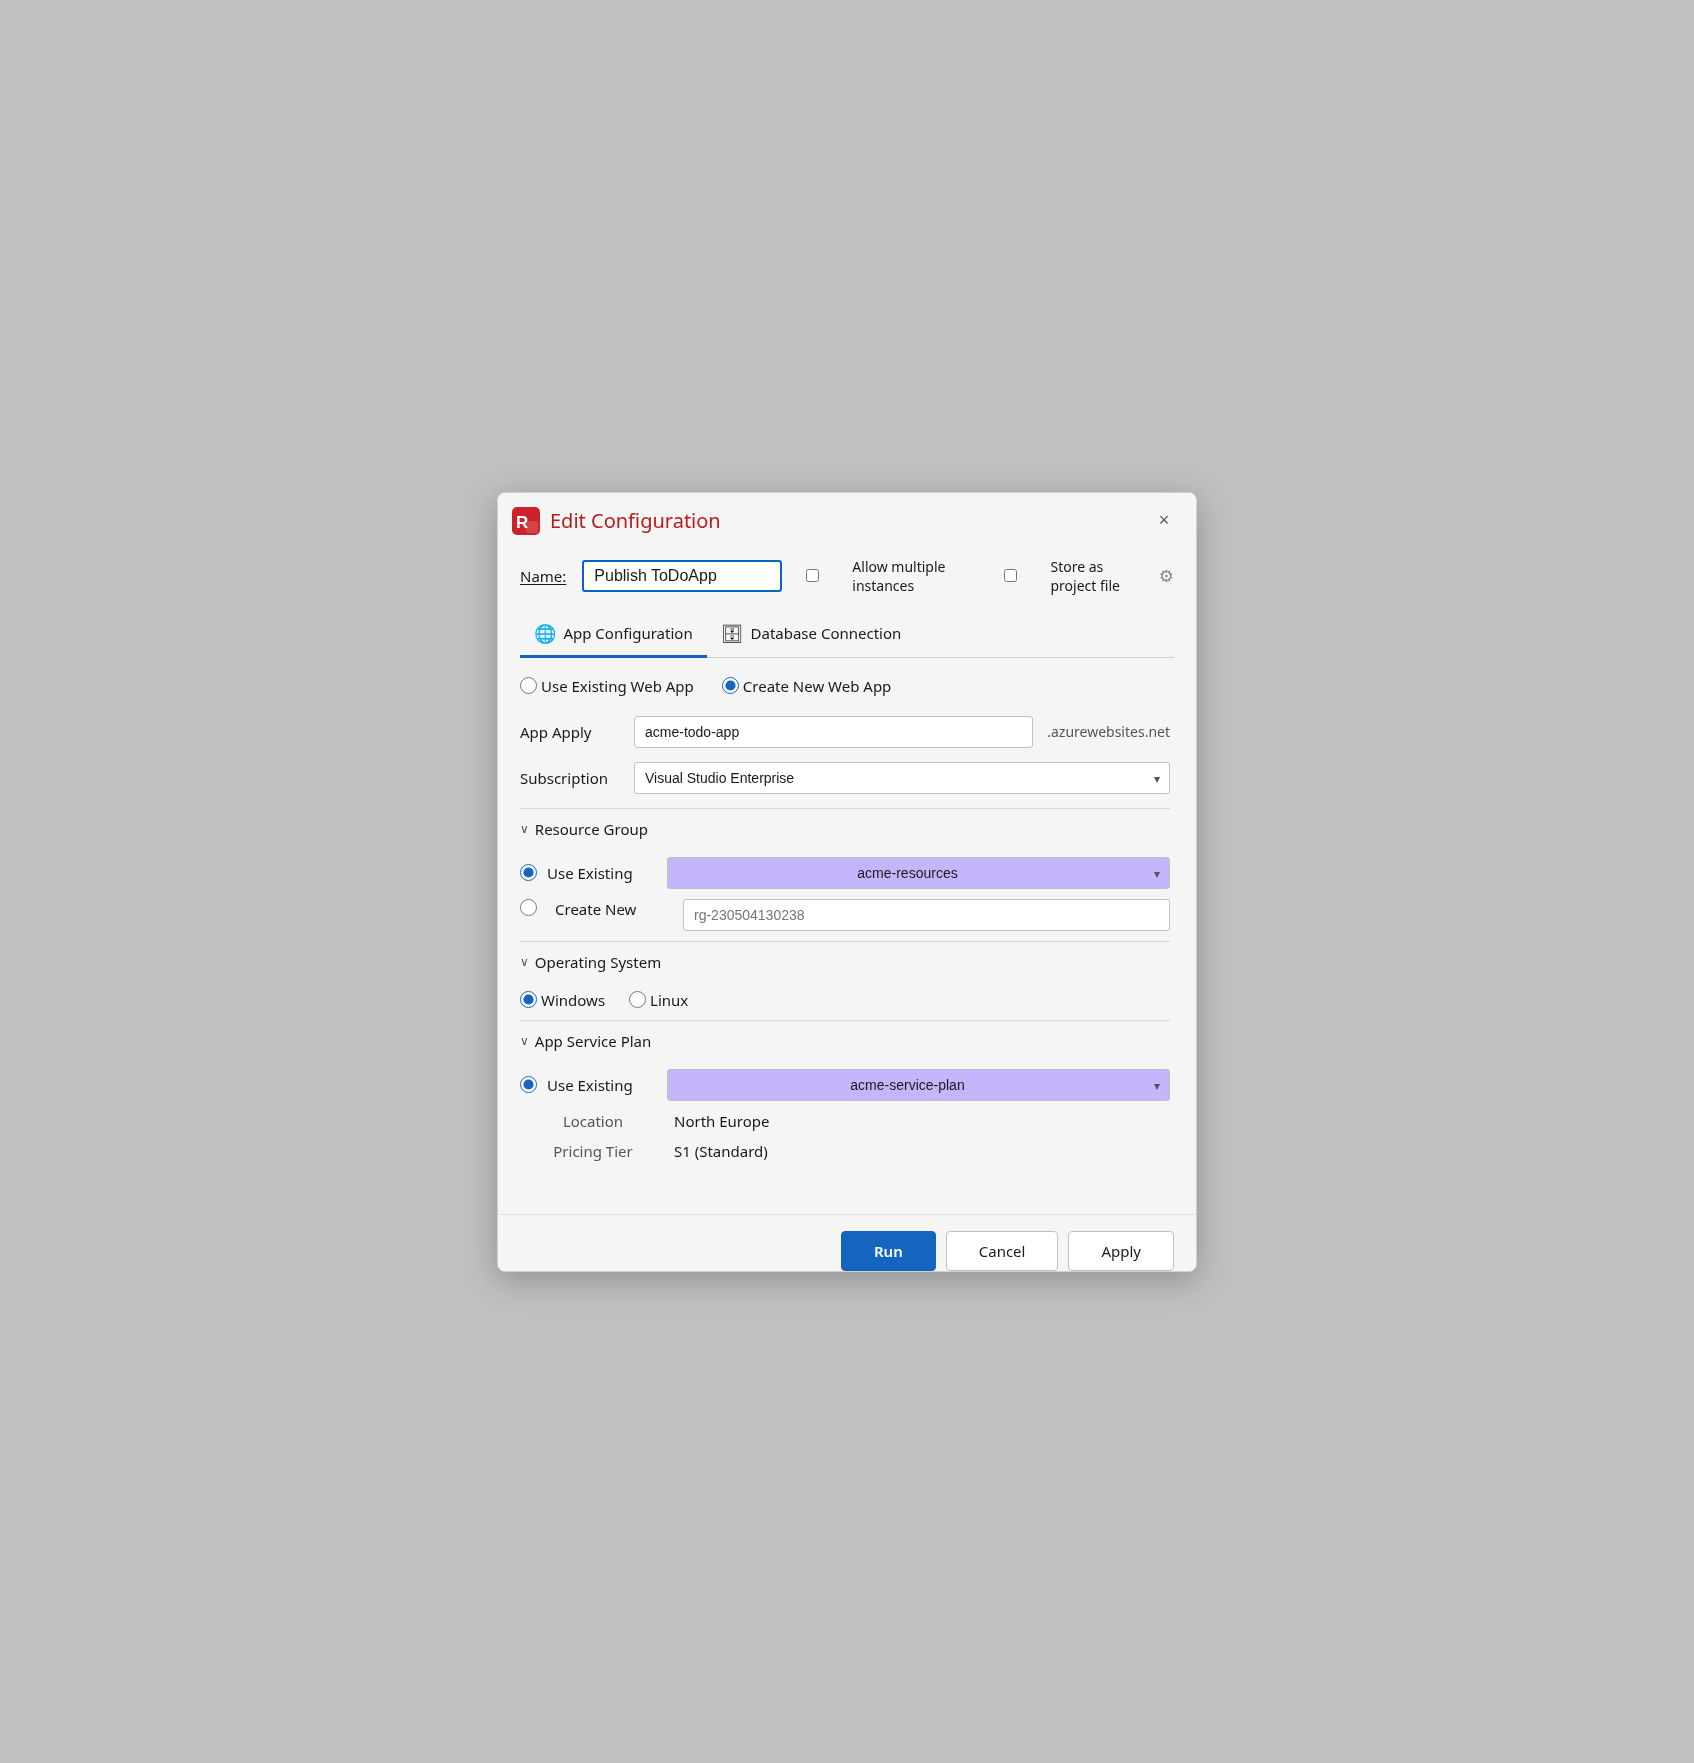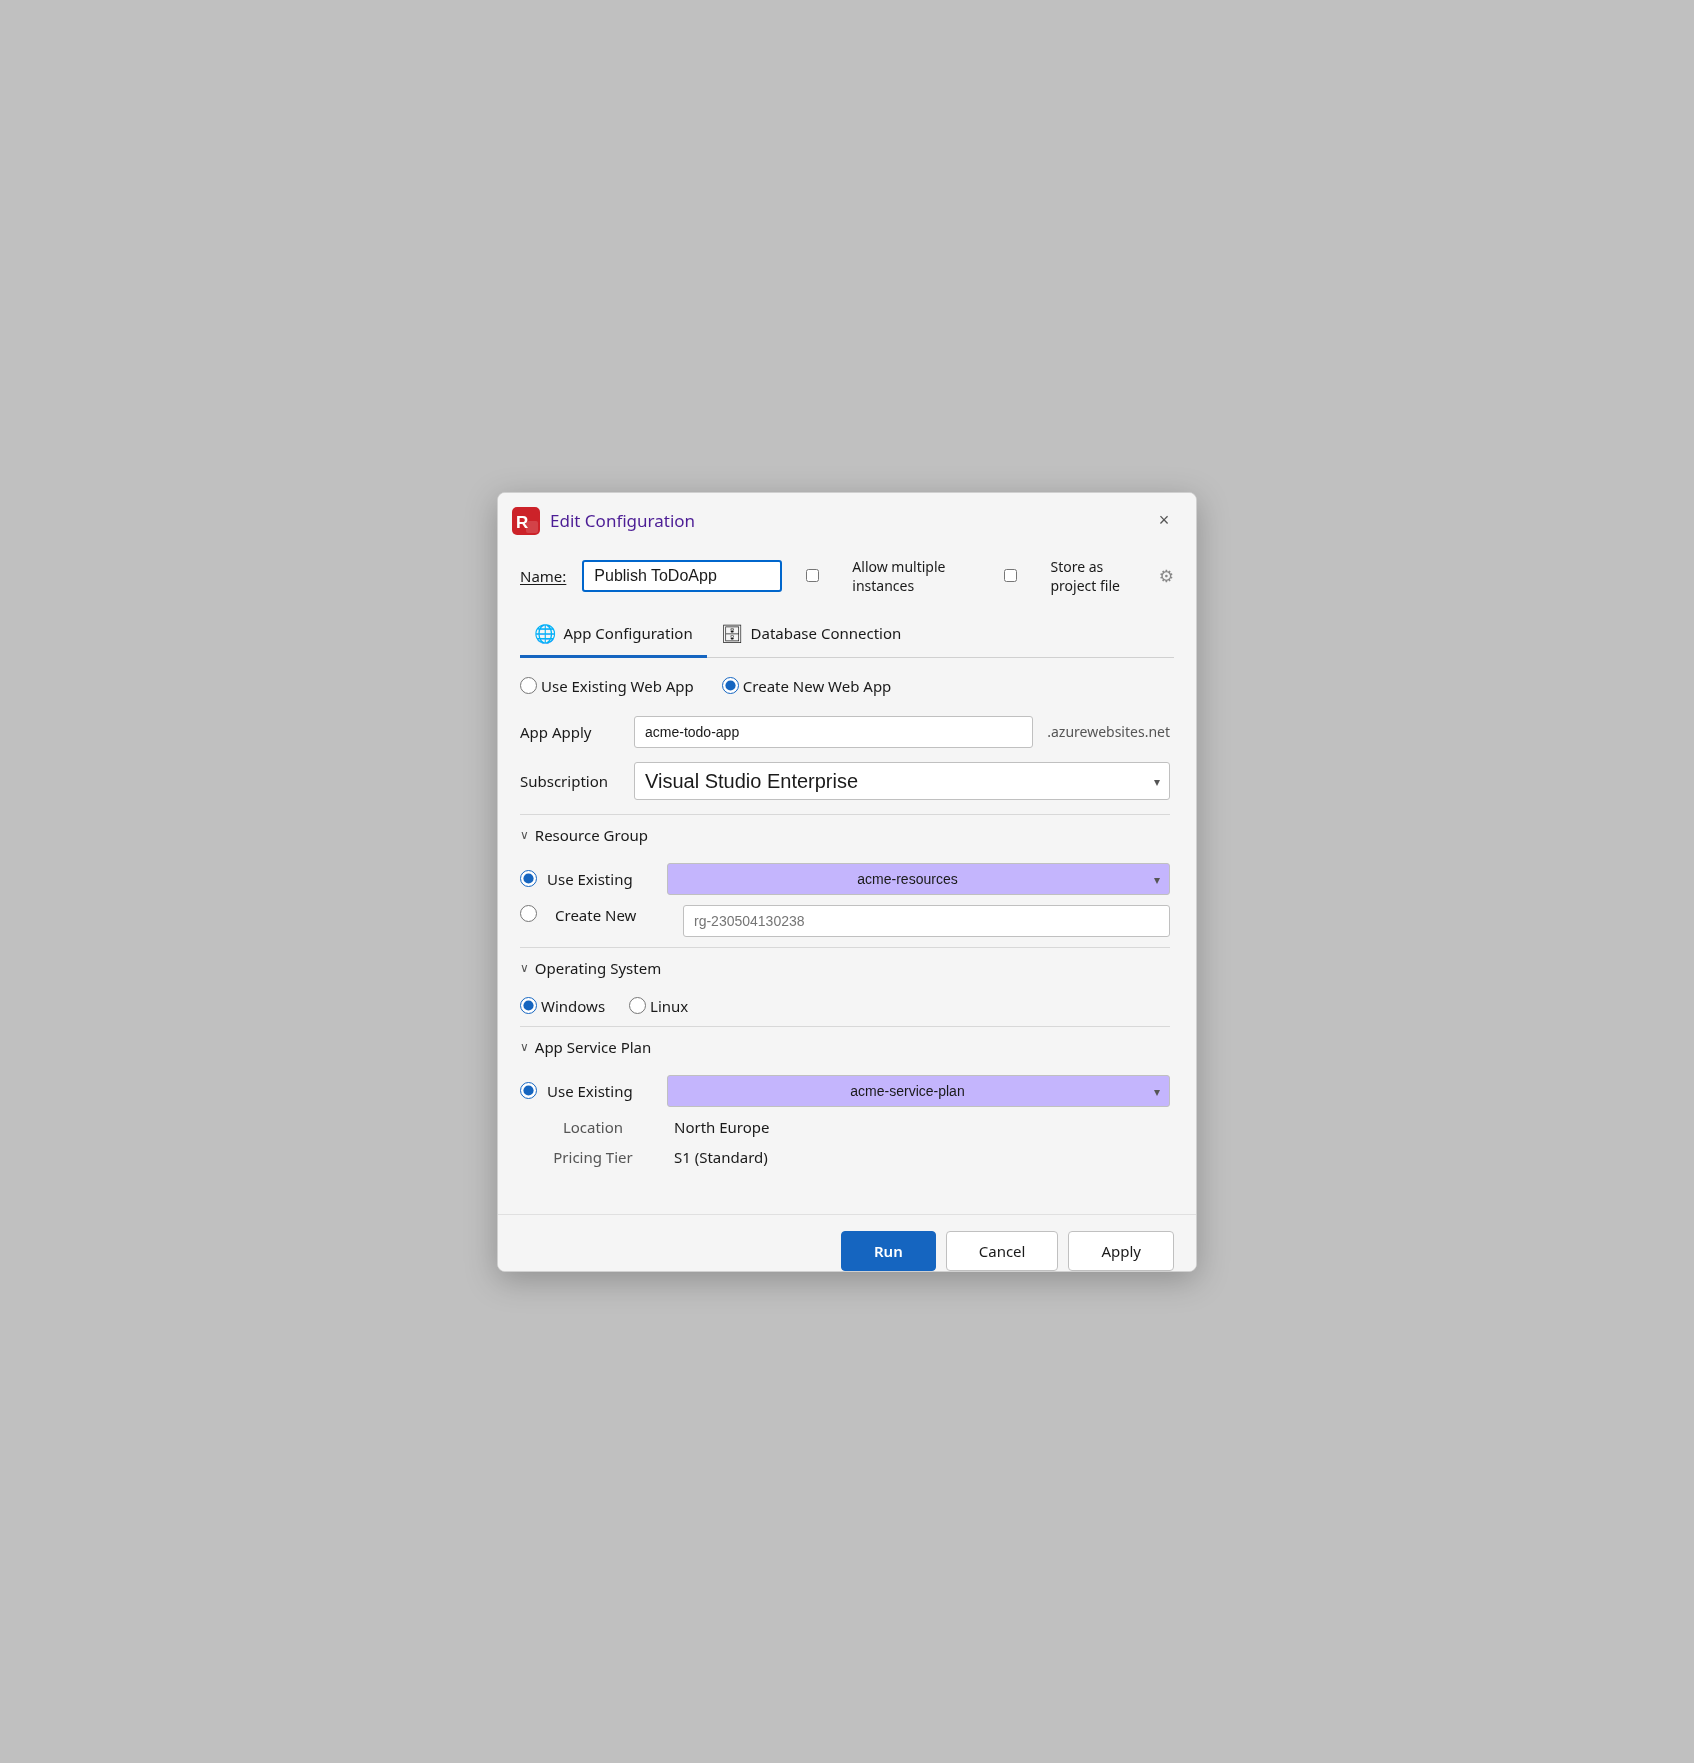--- a/index.html
+++ b/index.html
@@ -30,23 +30,23 @@
       background: #f5f5f5;
       border-bottom: none;
       gap: 10px;
     }
     .app-icon {
       width: 28px;
       height: 28px;
       flex-shrink: 0;
     }
     .title-text {
-      font-size: 17px;
+      font-size: 20px;
       font-weight: 400;
-      color: #4c1d95;
+      color: #b91c1c;
       flex: 1;
     }
     .close-btn {
       width: 28px;
       height: 28px;
       border: none;
       background: transparent;
       cursor: pointer;
       display: flex;
       align-items: center;
@@ -194,21 +194,21 @@
 
     .select-wrap {
       flex: 1;
       position: relative;
     }
     .form-select {
       width: 100%;
       border: 1px solid #c0c0c0;
       border-radius: 3px;
       padding: 7px 32px 7px 10px;
-      font-size: 20px;
+      font-size: 14px;
       background: #fff;
       color: #1a1a1a;
       appearance: none;
       cursor: pointer;
       outline: none;
     }
     .select-arrow {
       position: absolute;
       right: 10px;
       top: 50%;

